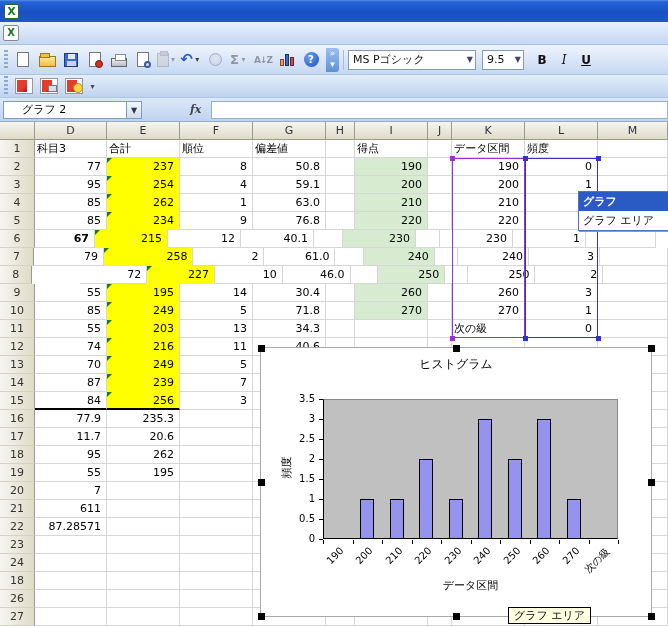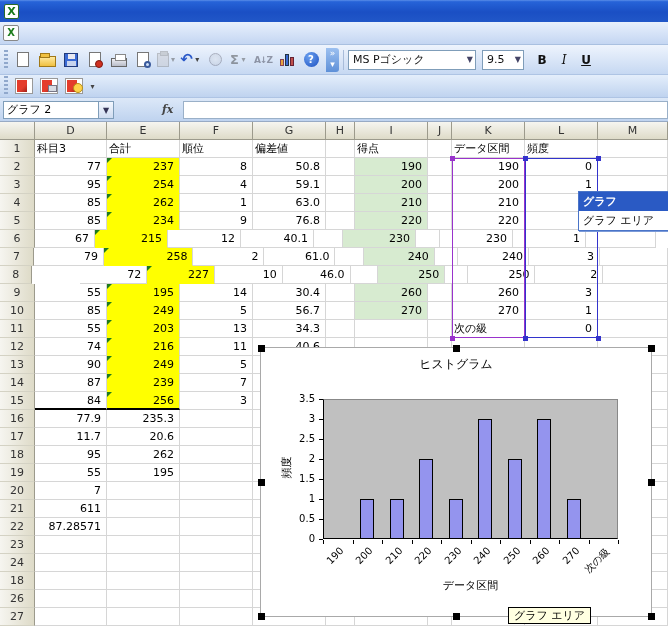--- a/index.html
+++ b/index.html
@@ -72,22 +72,22 @@
   .combo { height:20px; background:#fff; border:1px solid #7f9db9; display:flex; align-items:center;
     padding:0 2px 0 4px; color:#111; }
   .combo .arrow { margin-left:auto; color:#446; font-size:8px; padding-left:4px; }
   .fmt-btn { width:20px; height:20px; display:flex; align-items:center; justify-content:center;
     font-size:12px; color:#111; }
 
   
   .formulabar { position:absolute; left:0; top:98px; width:668px; height:24px;
     background:linear-gradient(180deg,#dce8f8,#bfd3ef); border-bottom:1px solid #98aac4;
     display:flex; align-items:center; }
-  .namebox { width:96px; height:18px; background:#fff; border:1px solid #7f9db9; margin-left:3px;
-    padding-left:3px; line-height:16px; }
+  .namebox { width:124px; height:18px; background:#fff; border:1px solid #7f9db9; margin-left:3px;
+    padding-left:18px; line-height:16px; }
   .namebox-dd { width:15px; height:18px; background:linear-gradient(#f4f8ff,#cfdcf0); border:1px solid #7f9db9;
     border-left:none; font-size:8px; color:#335; text-align:center; line-height:18px; }
   .fx { margin-left:48px; font-family:"DejaVu Serif","Liberation Serif",serif; font-style:italic; font-weight:bold; color:#444; }
   .formula-input { margin-left:10px; flex:1; height:18px; background:#fff; border:1px solid #9ab0c8; margin-right:0; }
 
   
   .sheet { position:absolute; left:0; top:122px; width:668px; height:505px; background:#fff; }
   .hdr-row, .g-row { display:flex; }
   .hdr-cell { height:18px; background:linear-gradient(180deg,#f6f5f0,#dedbc8); border-right:1px solid #9c9a8c;
     border-bottom:1px solid #9c9a8c; text-align:center; line-height:17px; color:#333; }
@@ -306,21 +306,21 @@
       <div class="cell num" style="width: 73px;">76.8</div>
       <div class="cell txt" style="width: 29px;"></div>
       <div class="cell num green" style="width: 73px;">220</div>
       <div class="cell txt" style="width: 24px;"></div>
       <div class="cell num" style="width: 73px;">220</div>
       <div class="cell txt" style="width: 73px;"></div>
       <div class="cell txt" style="width: 70px;"></div>
     </div>
     <div class="g-row">
       <div class="rh">6</div>
-      <div class="cell num" style="width: 60px;">67</div>
+      <div class="cell num" style="width: 60px; font-weight: bold;">67</div>
       <div class="cell num yellow" style="width: 73px;">215<span class="tri"></span></div>
       <div class="cell num" style="width: 73px;">12</div>
       <div class="cell num" style="width: 73px;">40.1</div>
       <div class="cell txt" style="width: 29px;"></div>
       <div class="cell num green" style="width: 73px;">230</div>
       <div class="cell txt" style="width: 24px;"></div>
       <div class="cell num" style="width: 73px;">230</div>
       <div class="cell num" style="width: 73px;">1</div>
       <div class="cell txt" style="width: 70px;"></div>
     </div>
@@ -361,21 +361,21 @@
       <div class="cell txt" style="width: 24px;"></div>
       <div class="cell num" style="width: 73px;">260</div>
       <div class="cell num" style="width: 73px;">3</div>
       <div class="cell txt" style="width: 70px;"></div>
     </div>
     <div class="g-row">
       <div class="rh">10</div>
       <div class="cell num" style="width: 72px;">85</div>
       <div class="cell num yellow" style="width: 73px;">249<span class="tri"></span></div>
       <div class="cell num" style="width: 73px;">5</div>
-      <div class="cell num" style="width: 73px;">56.7</div>
+      <div class="cell num" style="width: 73px;">71.8</div>
       <div class="cell txt" style="width: 29px;"></div>
       <div class="cell num green" style="width: 73px;">270</div>
       <div class="cell txt" style="width: 24px;"></div>
       <div class="cell num" style="width: 73px;">270</div>
       <div class="cell num" style="width: 73px;">1</div>
       <div class="cell txt" style="width: 70px;"></div>
     </div>
     <div class="g-row">
       <div class="rh">11</div>
       <div class="cell num" style="width: 72px;">55</div>
@@ -397,21 +397,21 @@
       <div class="cell num" style="width: 73px;">40.6</div>
       <div class="cell txt" style="width: 29px;"></div>
       <div class="cell txt" style="width: 73px;"></div>
       <div class="cell txt" style="width: 24px;"></div>
       <div class="cell txt" style="width: 73px;"></div>
       <div class="cell txt" style="width: 73px;"></div>
       <div class="cell txt" style="width: 70px;"></div>
     </div>
     <div class="g-row">
       <div class="rh">13</div>
-      <div class="cell num" style="width: 72px;">90</div>
+      <div class="cell num" style="width: 72px;">70</div>
       <div class="cell num yellow" style="width: 73px;">249<span class="tri"></span></div>
       <div class="cell num" style="width: 73px;">5</div>
       <div class="cell txt" style="width: 73px;"></div>
       <div class="cell txt" style="width: 29px;"></div>
       <div class="cell txt" style="width: 73px;"></div>
       <div class="cell txt" style="width: 24px;"></div>
       <div class="cell txt" style="width: 73px;"></div>
       <div class="cell txt" style="width: 73px;"></div>
       <div class="cell txt" style="width: 70px;"></div>
     </div>

